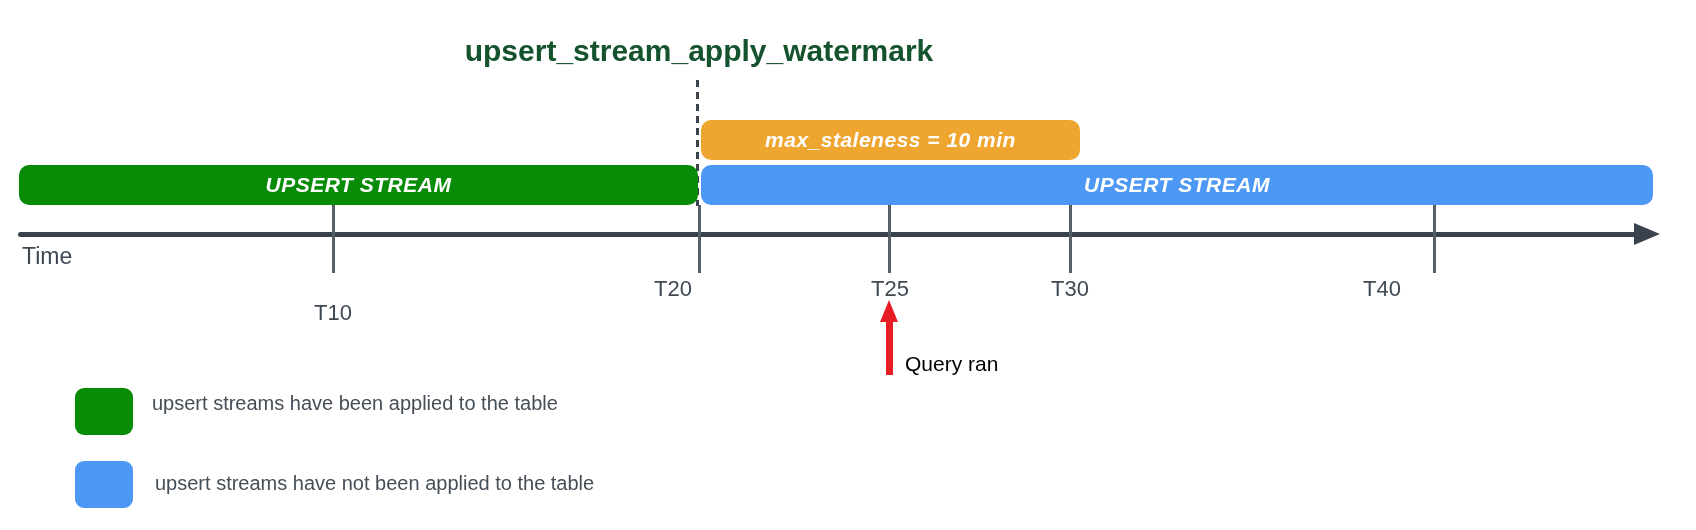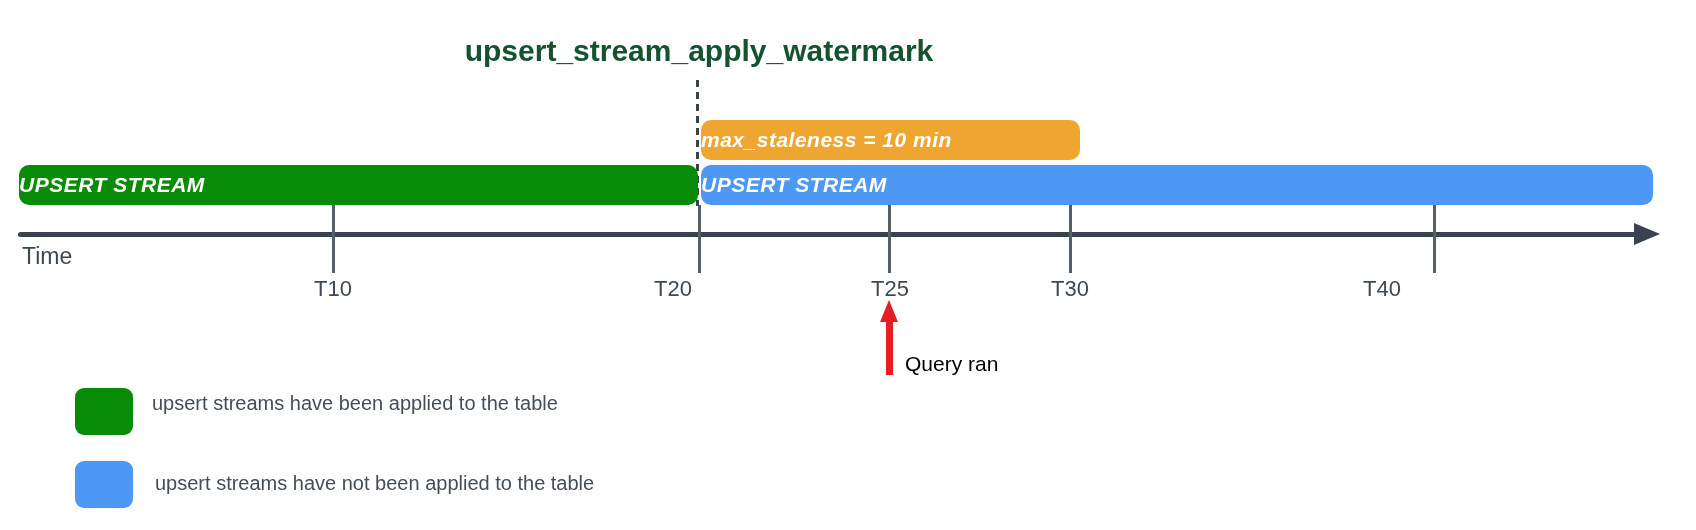--- a/index.html
+++ b/index.html
@@ -18,21 +18,21 @@
 
   
   .dash-line{
     left:696px;top:80px;width:3px;height:126px;
     background:repeating-linear-gradient(to bottom,#3a424b 0px,#3a424b 7px,transparent 7px,transparent 12px);
   }
 
   
   .bar{
     height:40px;border-radius:10px;
-    display:flex;align-items:center;
+    display:flex;align-items:center;justify-content:center;
     color:#fff;font-weight:700;font-style:italic;font-size:21px;
     letter-spacing:.5px;white-space:nowrap;
   }
   .bar-staleness{left:701px;top:120px;width:379px;background:var(--orange);}
   .bar-applied  {left:19px; top:165px;width:679px;background:var(--green);}
   .bar-pending  {left:701px;top:165px;width:952px;background:var(--blue);}
 
   
   .axis-line{left:18px;top:232px;width:1618px;height:5px;border-radius:3px;background:var(--axis);}
   .axis-head{
@@ -44,21 +44,21 @@
   .time-label{left:22px;top:243px;font-size:23px;color:#3d4752;}
 
   
   .tick{top:205px;width:3px;height:68px;background:#565e67;}
   .tick-t10{left:332px;} .tick-t20{left:698px;} .tick-t25{left:888px;}
   .tick-t30{left:1069px;} .tick-t40{left:1433px;}
   .tick-label{
     top:276px;width:64px;text-align:center;
     font-size:22px;color:#3f4954;white-space:nowrap;
   }
-  .lbl-t10{left:301px;} .lbl-t20{left:641px;} .lbl-t25{left:858px;}
+  .lbl-t10{left:301px;margin-top:24px;} .lbl-t20{left:641px;} .lbl-t25{left:858px;}
   .lbl-t30{left:1038px;} .lbl-t40{left:1350px;}
 
   
   .q-arrow-head{
     left:880px;top:300px;width:0;height:0;
     border-bottom:22px solid var(--red);
     border-left:9px solid transparent;
     border-right:9px solid transparent;
   }
   .q-arrow-shaft{left:886px;top:320px;width:7px;height:55px;background:var(--red);}

